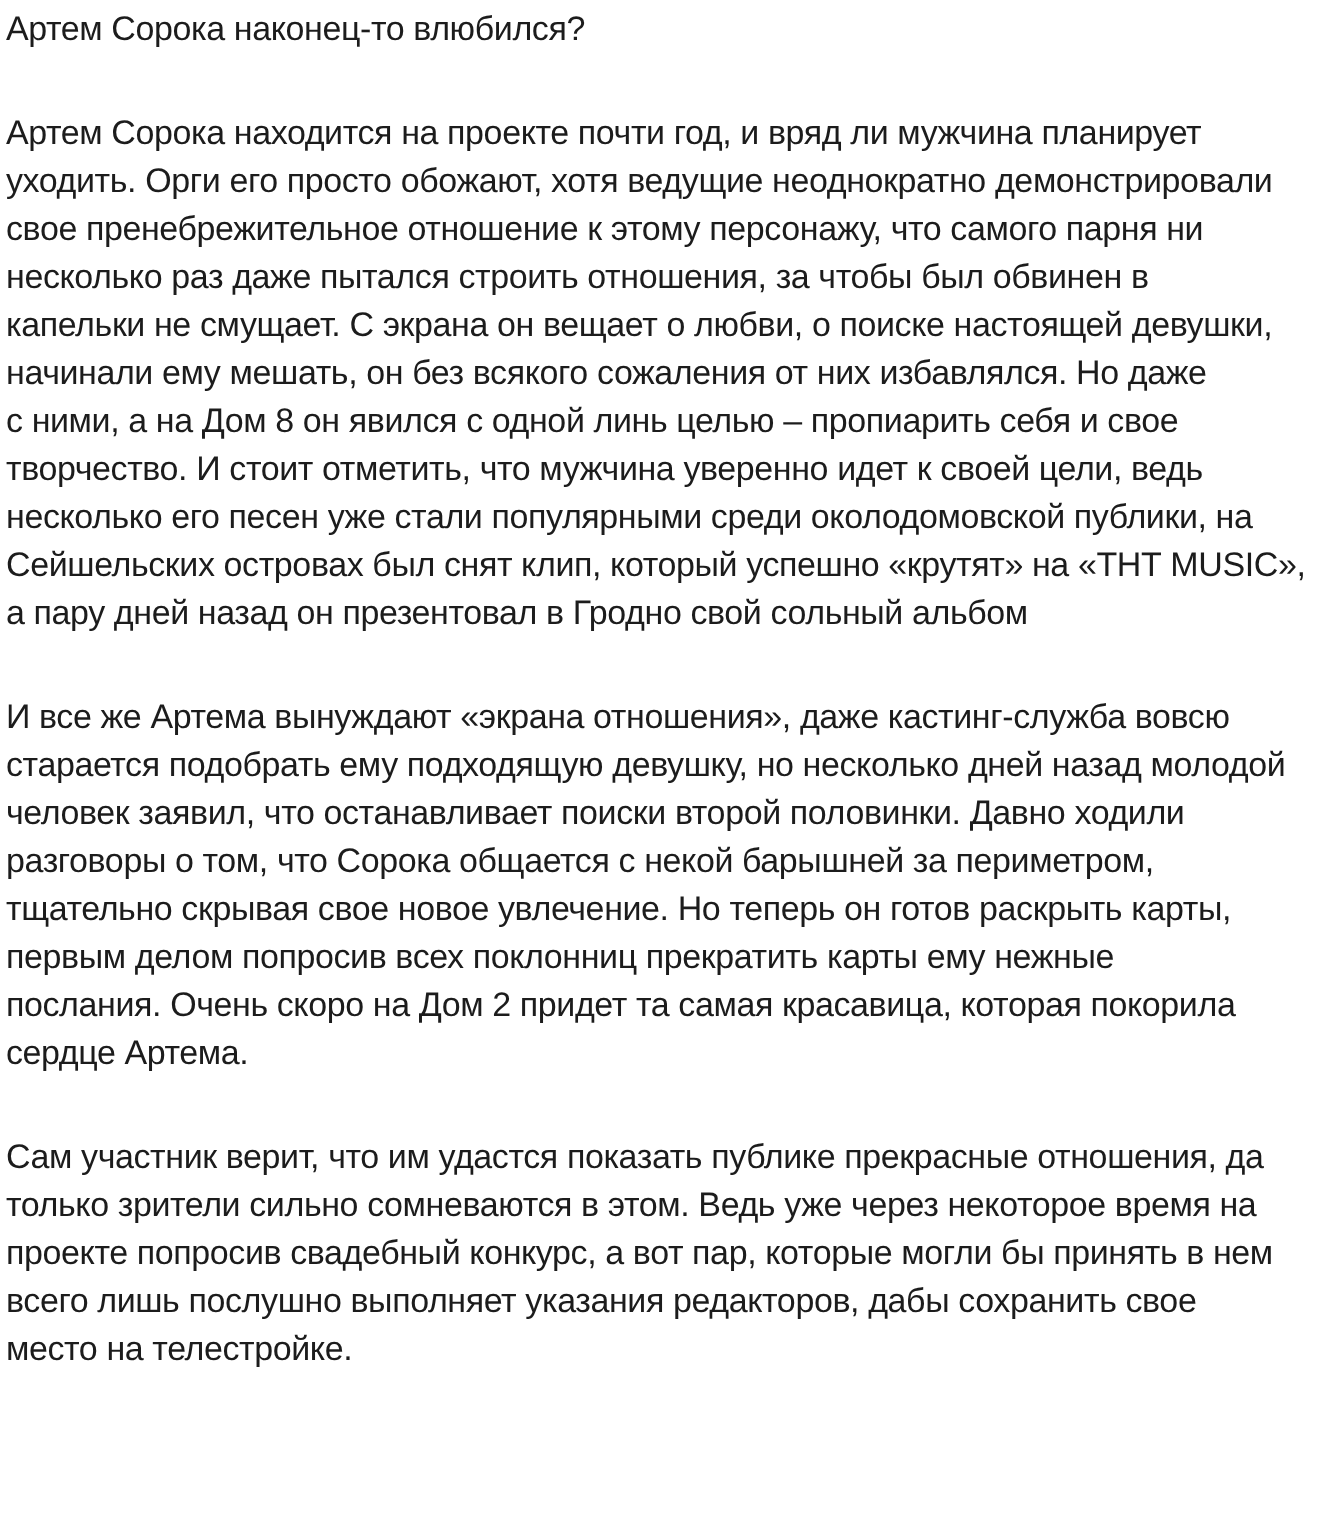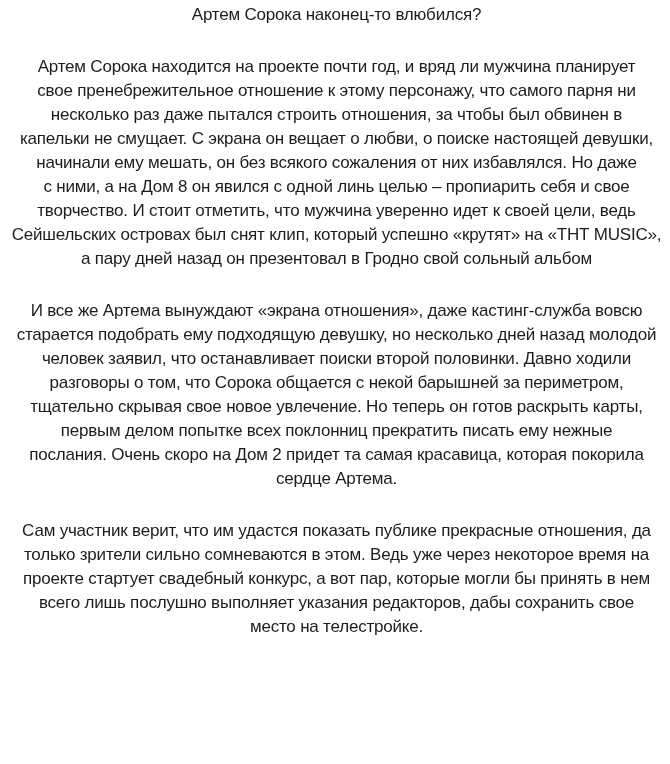--- a/index.html
+++ b/index.html
@@ -24,56 +24,57 @@
   }
   .para {
     margin: 0 0 28px 0;
   }
   .line {
     display: block;
     height: 24px;
     line-height: 24px;
     white-space: nowrap;
     overflow: hidden;
-    text-align: center;
   }
 </style>
 </head>
 <body>
 
 <div class="article">
 
   <div class="title">
     <span class="line">Артем Сорока наконец-то влюбился?</span>
   </div>
 
   <div class="para">
     <span class="line">Артем Сорока находится на проекте почти год, и вряд ли мужчина планирует</span>
+    <span class="line">уходить. Орги его просто обожают, хотя ведущие неоднократно демонстрировали</span>
     <span class="line">свое пренебрежительное отношение к этому персонажу, что самого парня ни</span>
     <span class="line">несколько раз даже пытался строить отношения, за чтобы был обвинен в</span>
     <span class="line">капельки не смущает. С экрана он вещает о любви, о поиске настоящей девушки,</span>
     <span class="line">начинали ему мешать, он без всякого сожаления от них избавлялся. Но даже</span>
     <span class="line">с ними, а на Дом 8 он явился с одной линь целью – пропиарить себя и свое</span>
     <span class="line">творчество. И стоит отметить, что мужчина уверенно идет к своей цели, ведь</span>
+    <span class="line">несколько его песен уже стали популярными среди околодомовской публики, на</span>
     <span class="line">Сейшельских островах был снят клип, который успешно «крутят» на «ТНТ MUSIC»,</span>
     <span class="line">а пару дней назад он презентовал в Гродно свой сольный альбом</span>
   </div>
 
   <div class="para">
     <span class="line">И все же Артема вынуждают «экрана отношения», даже кастинг-служба вовсю</span>
     <span class="line">старается подобрать ему подходящую девушку, но несколько дней назад молодой</span>
     <span class="line">человек заявил, что останавливает поиски второй половинки. Давно ходили</span>
     <span class="line">разговоры о том, что Сорока общается с некой барышней за периметром,</span>
     <span class="line">тщательно скрывая свое новое увлечение. Но теперь он готов раскрыть карты,</span>
-    <span class="line">первым делом попытке всех поклонниц прекратить писать ему нежные</span>
+    <span class="line">первым делом попросив всех поклонниц прекратить карты ему нежные</span>
     <span class="line">послания. Очень скоро на Дом 2 придет та самая красавица, которая покорила</span>
     <span class="line">сердце Артема.</span>
   </div>
 
   <div class="para">
     <span class="line">Сам участник верит, что им удастся показать публике прекрасные отношения, да</span>
     <span class="line">только зрители сильно сомневаются в этом. Ведь уже через некоторое время на</span>
-    <span class="line">проекте стартует свадебный конкурс, а вот пар, которые могли бы принять в нем</span>
+    <span class="line">проекте попросив свадебный конкурс, а вот пар, которые могли бы принять в нем</span>
     <span class="line">всего лишь послушно выполняет указания редакторов, дабы сохранить свое</span>
     <span class="line">место на телестройке.</span>
   </div>
 
 </div>
 
 </body></html>

